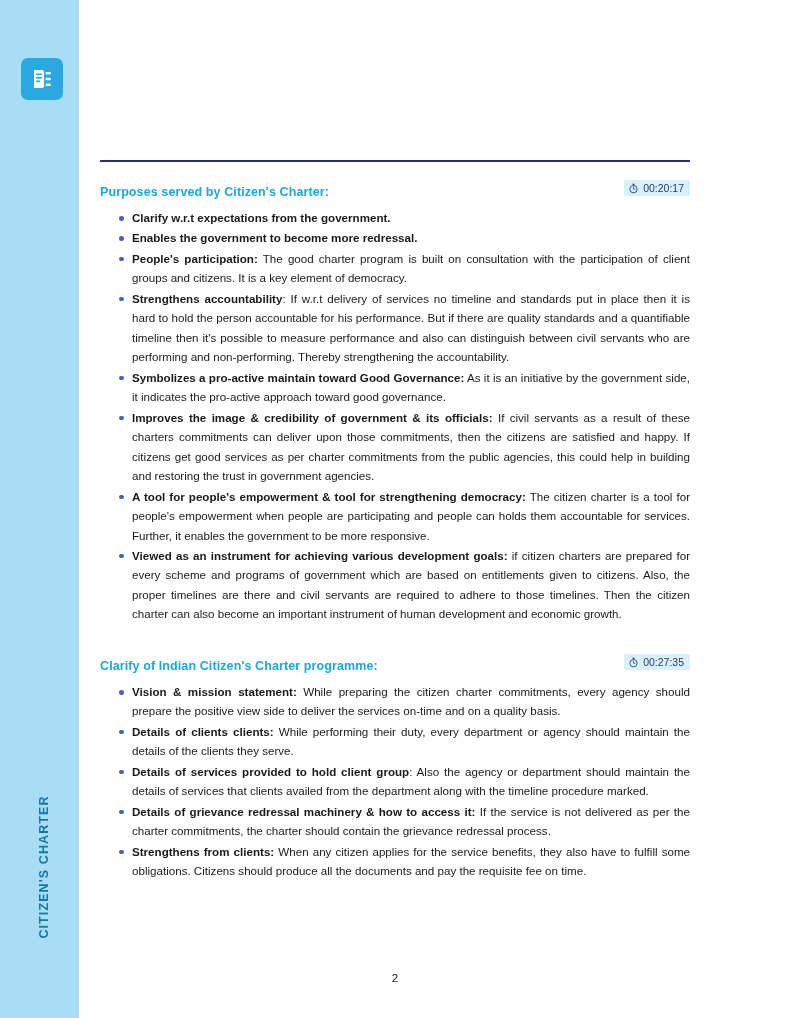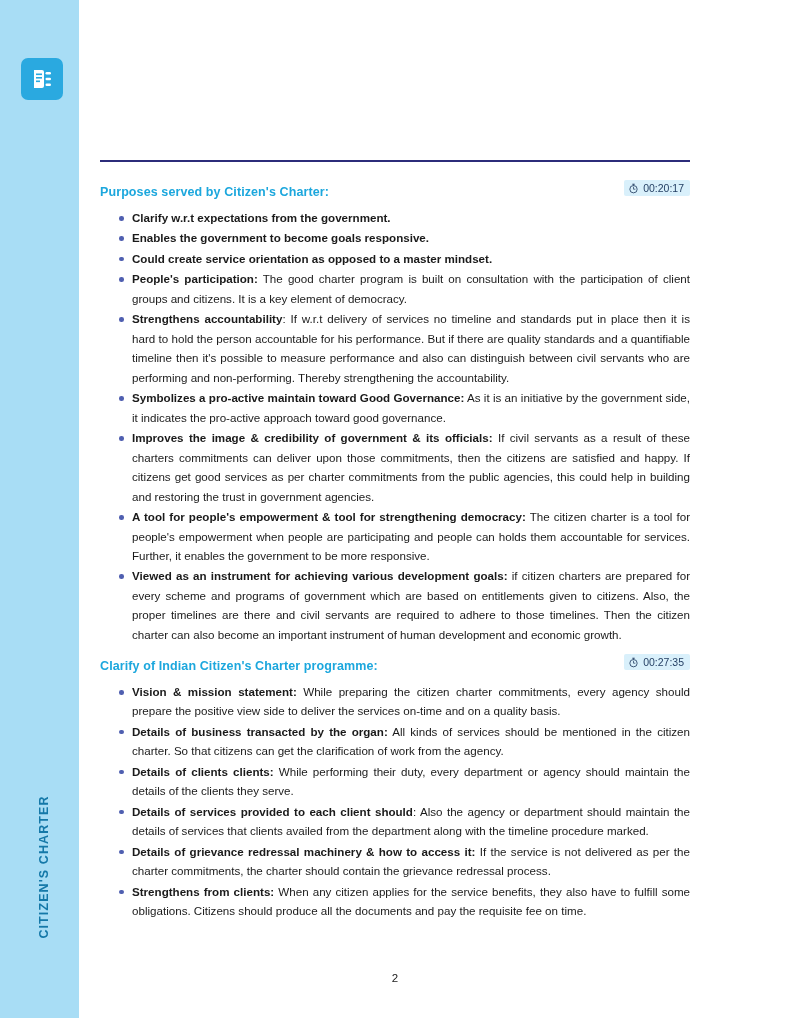--- a/index.html
+++ b/index.html
@@ -190,22 +190,21 @@
               <rect x="9.5" y="1.6" width="5" height="2.2" fill="#1f3a5f"></rect>
               <rect x="11.2" y="3.4" width="1.6" height="2.3" fill="#1f3a5f"></rect>
               <path d="M12 9 v4.5 h3.2" fill="none" stroke="#1f3a5f" stroke-width="1.6" stroke-linecap="round"></path>
             </svg>
           </span>
           <span>00:20:17</span>
         </span>
       </div>
       <ul class="bullets">
         <li><span class="lead all-bold">Clarify w.r.t expectations from the government.</span><span></span></li>
-        <li><span class="lead all-bold">Enables the government to become goals responsive.</span><span></span></li>
-        <li><span class="lead all-bold">Could create service orientation as opposed to a master mindset.</span><span></span></li>
+        <li><span class="lead all-bold">Enables the government to become more redressal.</span><span></span></li>
         <li><span class="lead">People's participation:</span><span> The good charter program is built on consultation with the participation of client groups and citizens. It is a key element of democracy.</span></li>
         <li><span class="lead">Strengthens accountability</span><span>: If w.r.t delivery of services no timeline and standards put in place then it is hard to hold the person accountable for his performance. But if there are quality standards and a quantifiable timeline then it's possible to measure performance and also can distinguish between civil servants who are performing and non-performing. Thereby strengthening the accountability.</span></li>
         <li><span class="lead">Symbolizes a pro-active maintain toward Good Governance:</span><span> As it is an initiative by the government side, it indicates the pro-active approach toward good governance.</span></li>
         <li><span class="lead">Improves the image &amp; credibility of government &amp; its officials:</span><span> If civil servants as a result of these charters commitments can deliver upon those commitments, then the citizens are satisfied and happy. If citizens get good services as per charter commitments from the public agencies, this could help in building and restoring the trust in government agencies.</span></li>
         <li><span class="lead">A tool for people's empowerment &amp; tool for strengthening democracy:</span><span> The citizen charter is a tool for people's empowerment when people are participating and people can holds them accountable for services. Further, it enables the government to be more responsive.</span></li>
         <li><span class="lead">Viewed as an instrument for achieving various development goals:</span><span> if citizen charters are prepared for every scheme and programs of government which are based on entitlements given to citizens. Also, the proper timelines are there and civil servants are required to adhere to those timelines. Then the citizen charter can also become an important instrument of human development and economic growth.</span></li>
       </ul>
     </div>
 
     <div class="section section-2">
@@ -218,23 +217,22 @@
               <rect x="9.5" y="1.6" width="5" height="2.2" fill="#1f3a5f"></rect>
               <rect x="11.2" y="3.4" width="1.6" height="2.3" fill="#1f3a5f"></rect>
               <path d="M12 9 v4.5 h3.2" fill="none" stroke="#1f3a5f" stroke-width="1.6" stroke-linecap="round"></path>
             </svg>
           </span>
           <span>00:27:35</span>
         </span>
       </div>
       <ul class="bullets">
         <li><span class="lead">Vision &amp; mission statement:</span><span> While preparing the citizen charter commitments, every agency should prepare the positive view side to deliver the services on-time and on a quality basis.</span></li>
-        <li><span class="lead">Details of business transacted by the organ:</span><span> All kinds of services should be mentioned in the citizen charter. So that citizens can get the clarification of work from the agency.</span></li>
         <li><span class="lead">Details of clients clients:</span><span> While performing their duty, every department or agency should maintain the details of the clients they serve.</span></li>
-        <li><span class="lead">Details of services provided to each client should</span><span>: Also the agency or department should maintain the details of services that clients availed from the department along with the timeline procedure marked.</span></li>
+        <li><span class="lead">Details of services provided to hold client group</span><span>: Also the agency or department should maintain the details of services that clients availed from the department along with the timeline procedure marked.</span></li>
         <li><span class="lead">Details of grievance redressal machinery &amp; how to access it:</span><span> If the service is not delivered as per the charter commitments, the charter should contain the grievance redressal process.</span></li>
         <li><span class="lead">Strengthens from clients:</span><span> When any citizen applies for the service benefits, they also have to fulfill some obligations. Citizens should produce all the documents and pay the requisite fee on time.</span></li>
       </ul>
     </div>
 
     <div class="page-number">2</div>
   </div>
 </div>
 
 </body></html>

